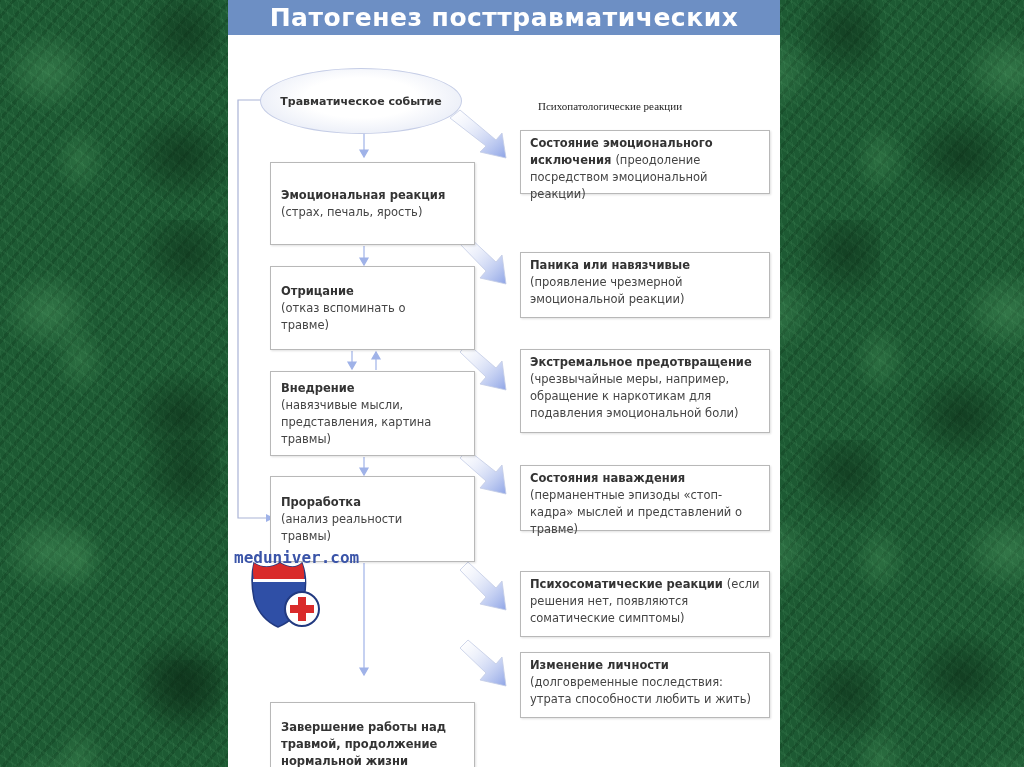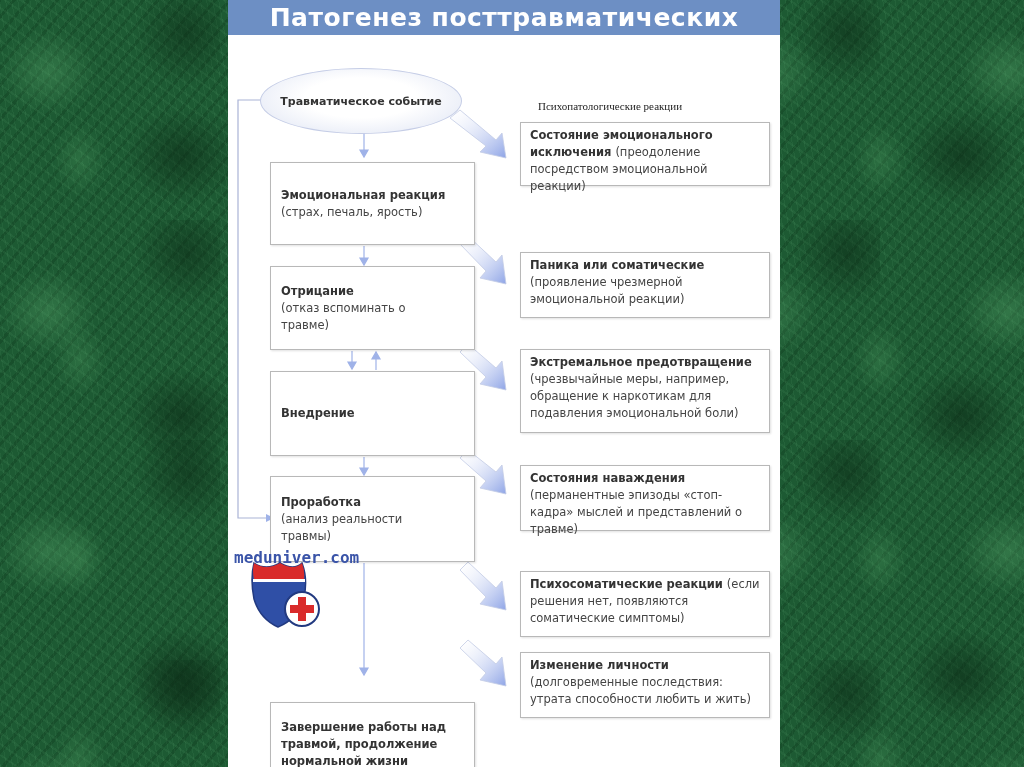--- a/index.html
+++ b/index.html
@@ -94,35 +94,36 @@
   <div class="box left-box" style="top:162px; height:83px;">
     <div class="b">Эмоциональная реакция</div>
     <div>(страх, печаль, ярость)</div>
   </div>
   <div class="box left-box" style="top:266px; height:84px;">
     <div class="b">Отрицание</div>
     <div style="width:130px;">(отказ вспоминать о травме)</div>
   </div>
   <div class="box left-box" style="top:371px; height:85px;">
     <div class="b">Внедрение</div>
+    <div style="width:160px;">(навязчивые мысли, представления, картина травмы)</div>
   </div>
   <div class="box left-box" style="top:476px; height:86px;">
     <div class="b">Проработка</div>
     <div style="width:130px;">(анализ реальности травмы)</div>
   </div>
   <div class="box left-box" style="top:685px; height:85px;margin-top:17px;">
     <div class="b" style="width:170px;">Завершение работы над травмой, продолжение нормальной жизни</div>
   </div>
 
-  <div class="box right-box" style="top:122px; height:64px;">
+  <div class="box right-box" style="top:130px; height:64px;">
     <span class="b">Состояние эмоционального исключения </span>
     <span>(преодоление посредством эмоциональной реакции)</span>
   </div>
   <div class="box right-box" style="top:252px; height:66px;">
-    <div class="b">Паника или соматические</div>
+    <div class="b">Паника или навязчивые</div>
     <div style="width:170px;">(проявление чрезмерной эмоциональной реакции)</div>
   </div>
   <div class="box right-box" style="top:349px; height:84px;">
     <div class="b">Экстремальное предотвращение</div>
     <div>(чрезвычайные меры, например, обращение к наркотикам для подавления эмоциональной боли)</div>
   </div>
   <div class="box right-box" style="top:465px; height:66px;">
     <div class="b">Состояния наваждения</div>
     <div>(перманентные эпизоды «стоп-кадра» мыслей и представлений о травме)</div>
   </div>

